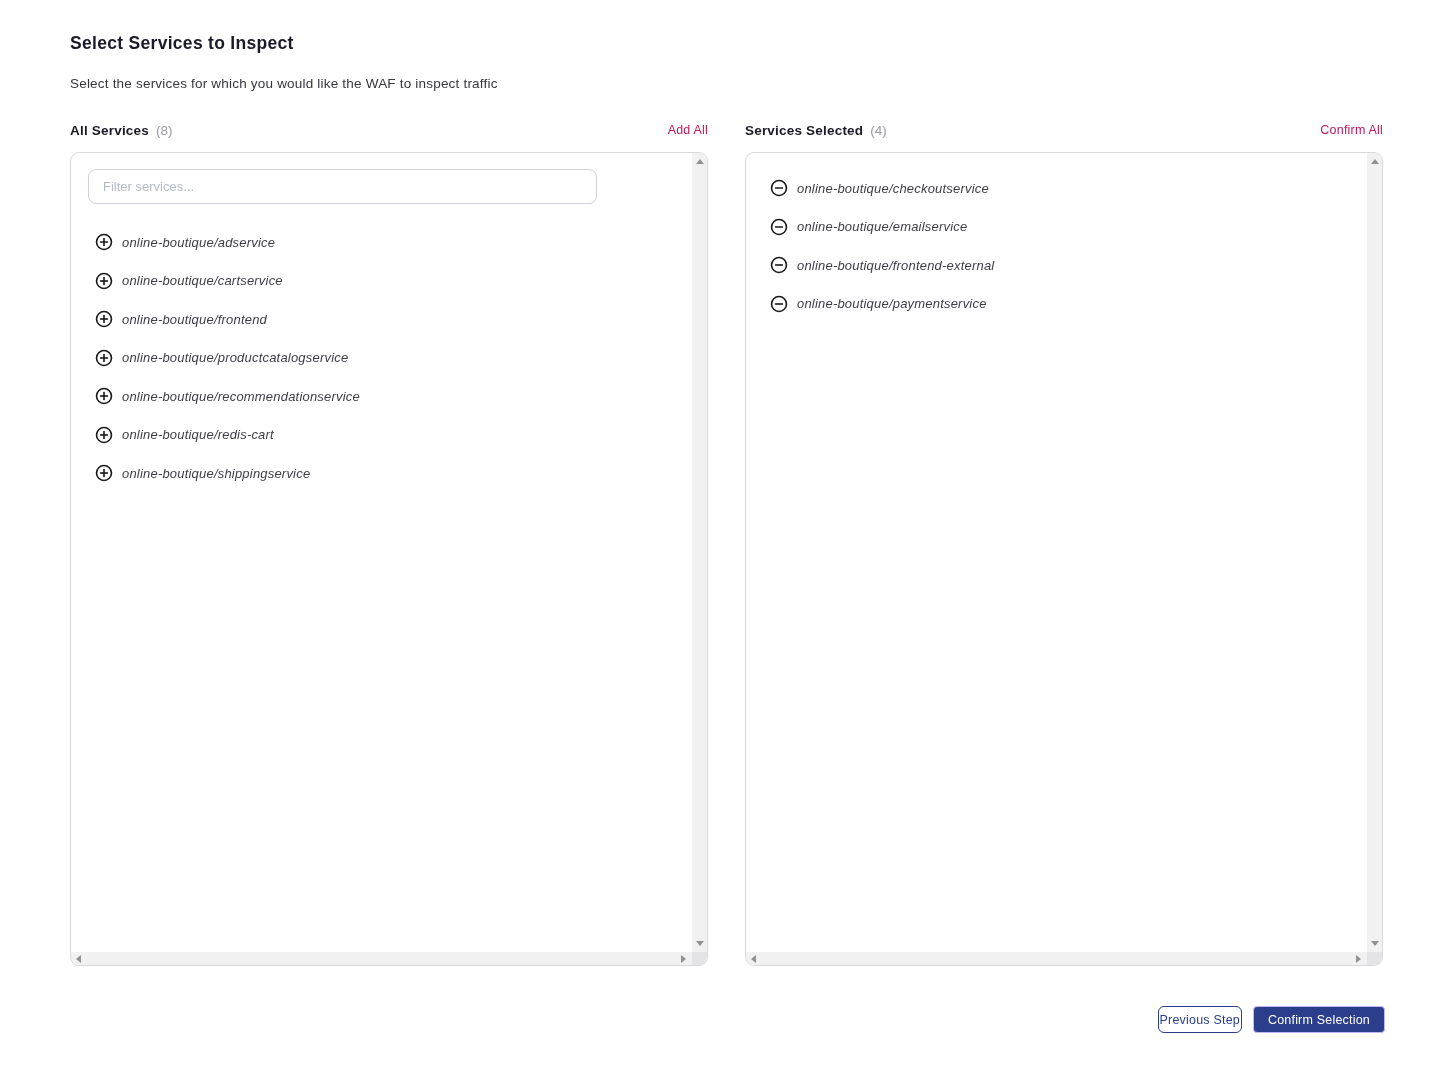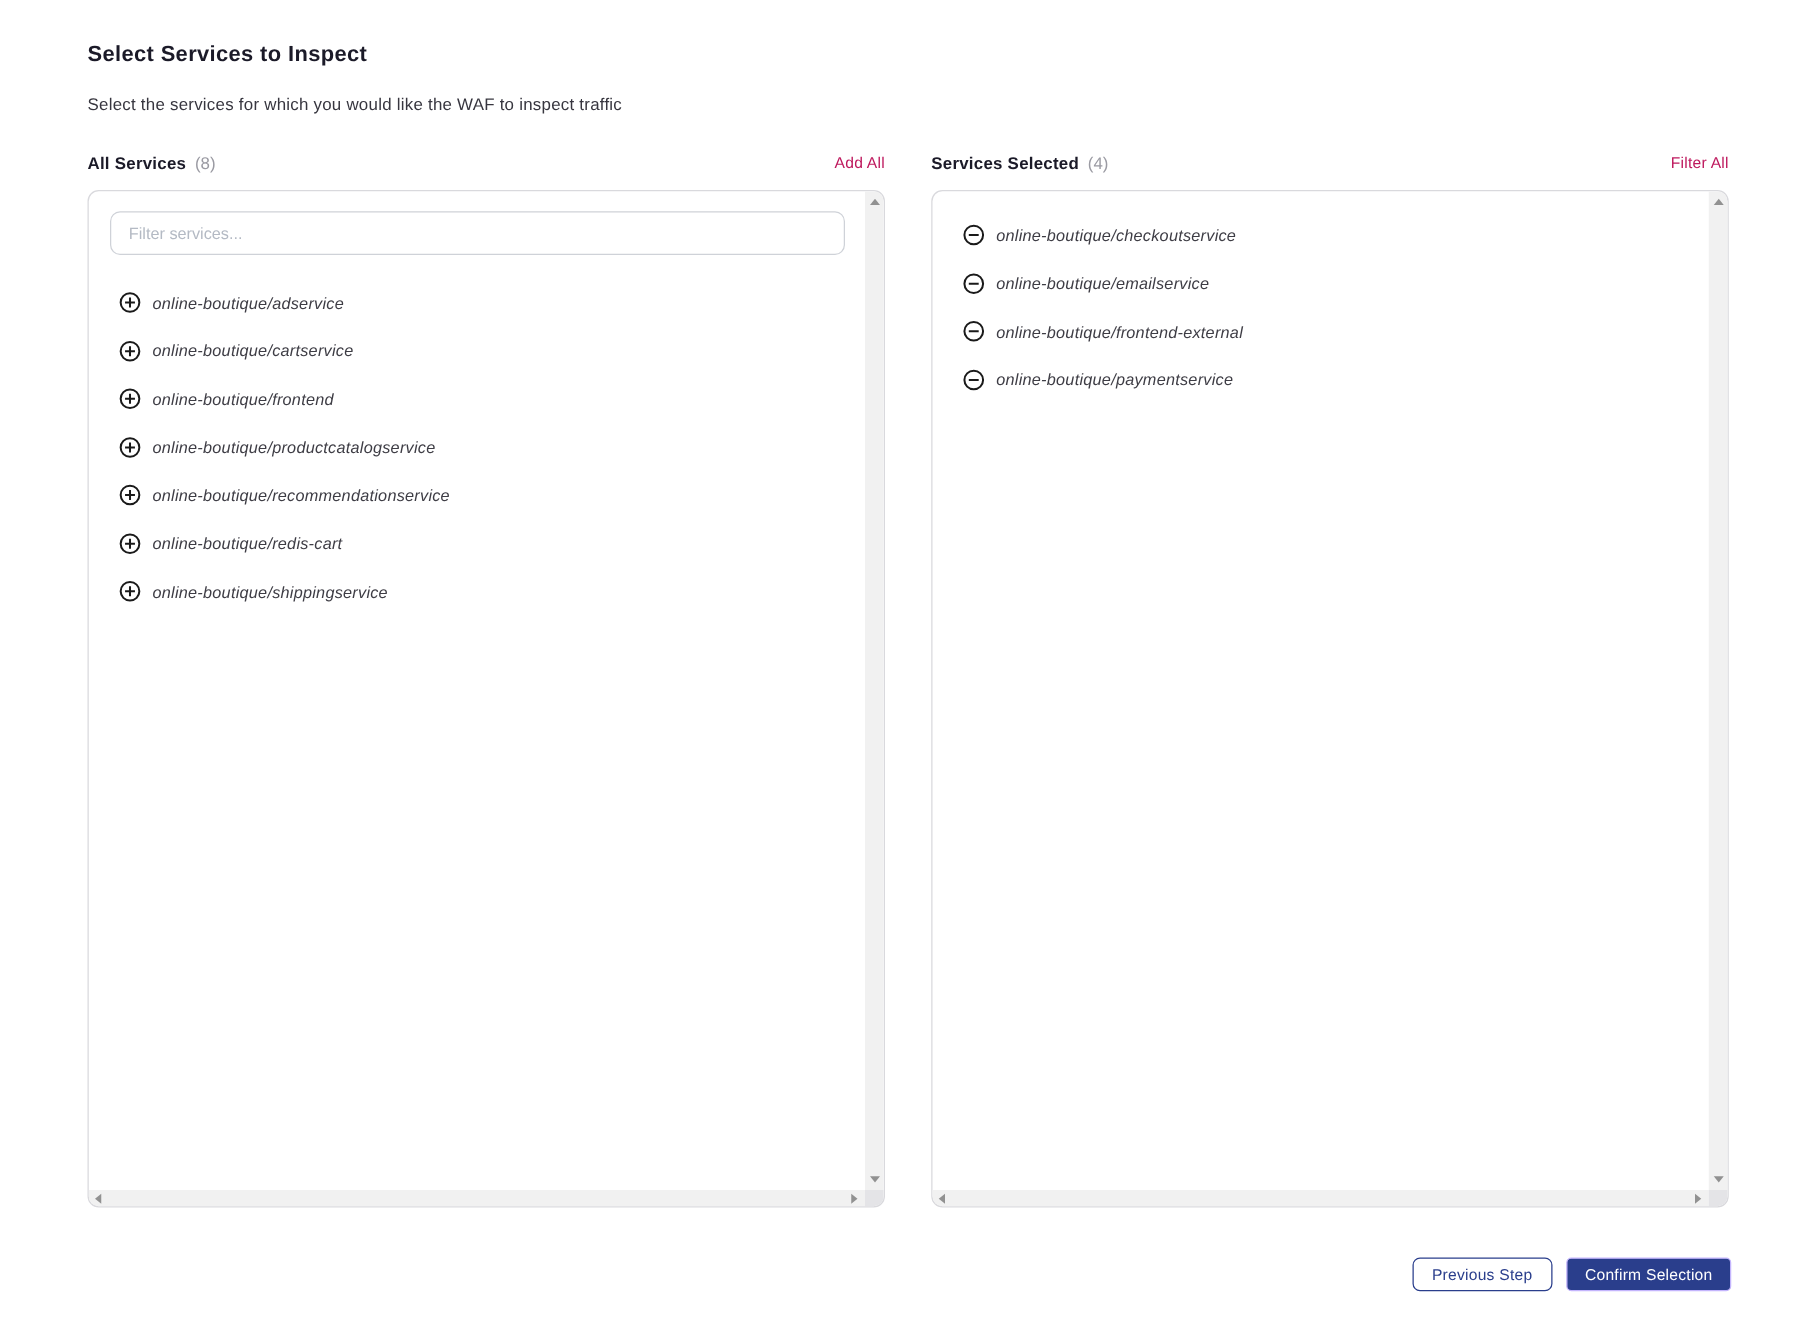--- a/index.html
+++ b/index.html
@@ -41,21 +41,21 @@
     position: relative; height: 814px; background: #fff;
     border: 1px solid #d9d9dd; border-radius: 9px;
     overflow: hidden;
   }
   .panel-inner {
     position: absolute; top: 0; left: 0; right: 15px; bottom: 13px;
     padding-top: 16px; overflow: hidden;
   }
 
   .filter-input {
-    display: block; margin-left: 17px; width: 588px; height: 35px;
+    display: block; margin-left: 17px; width: 509px; height: 35px;
     border: 1px solid #cfd2d8; border-radius: 8px;
     padding: 16px 14px; font-size: 13px; color: #333;
     font-family: inherit; outline: none;
   }
   .filter-input::placeholder { color: #b4bac4; }
 
   .service-list { display: block; }
   .service-list.with-filter-gap { margin-top: 19px; }
   .service-row {
     display: flex; align-items: center; height: 38.5px;
@@ -92,21 +92,21 @@
 
   
   .footer { display: flex; justify-content: flex-end; align-items: center; gap: 11px; margin-top: 40px; }
   .btn {
     height: 27px; border-radius: 5px; font-family: inherit;
     font-size: 12.5px; font-weight: 500; letter-spacing: .2px;
     cursor: pointer; display: inline-flex; align-items: center;
   }
   .btn-outline {
     background: #fff; color: #2a3e8c;
-    border: 1.5px solid #2a3e8c; padding: 0 15px; border-radius: 6px;
+    border: 1.5px solid #2a3e8c; padding: 0 1px; border-radius: 6px;
   }
   .btn-solid {
     background: #2a3e8c; color: #ffffff;
     border: 1px solid #c4b5fd; padding: 0 14px; border-radius: 4px;
   }
 </style>
 </head>
 <body>
 
 <div class="page">
@@ -227,21 +227,21 @@
         <div class="scroll-corner"></div>
       </div>
     </section>
 
     <section class="column">
       <div class="col-header">
         <div class="col-title-wrap">
           <span class="col-title">Services Selected</span>
           <span class="col-count">(4)</span>
         </div>
-        <a class="col-action">Filter All</a>
+        <a class="col-action">Confirm All</a>
       </div>
 
       <div class="panel">
         <div class="panel-inner">
           <div class="service-list">
   <div class="service-row">
     <span class="service-icon">
       <svg viewBox="0 0 20 20" width="18" height="18" aria-hidden="true">
         <circle cx="10" cy="10" r="8.3" fill="none" stroke="#1a1a1a" stroke-width="1.8"></circle>
         <line x1="5.6" y1="10" x2="14.4" y2="10" stroke="#1a1a1a" stroke-width="1.8"></line>

